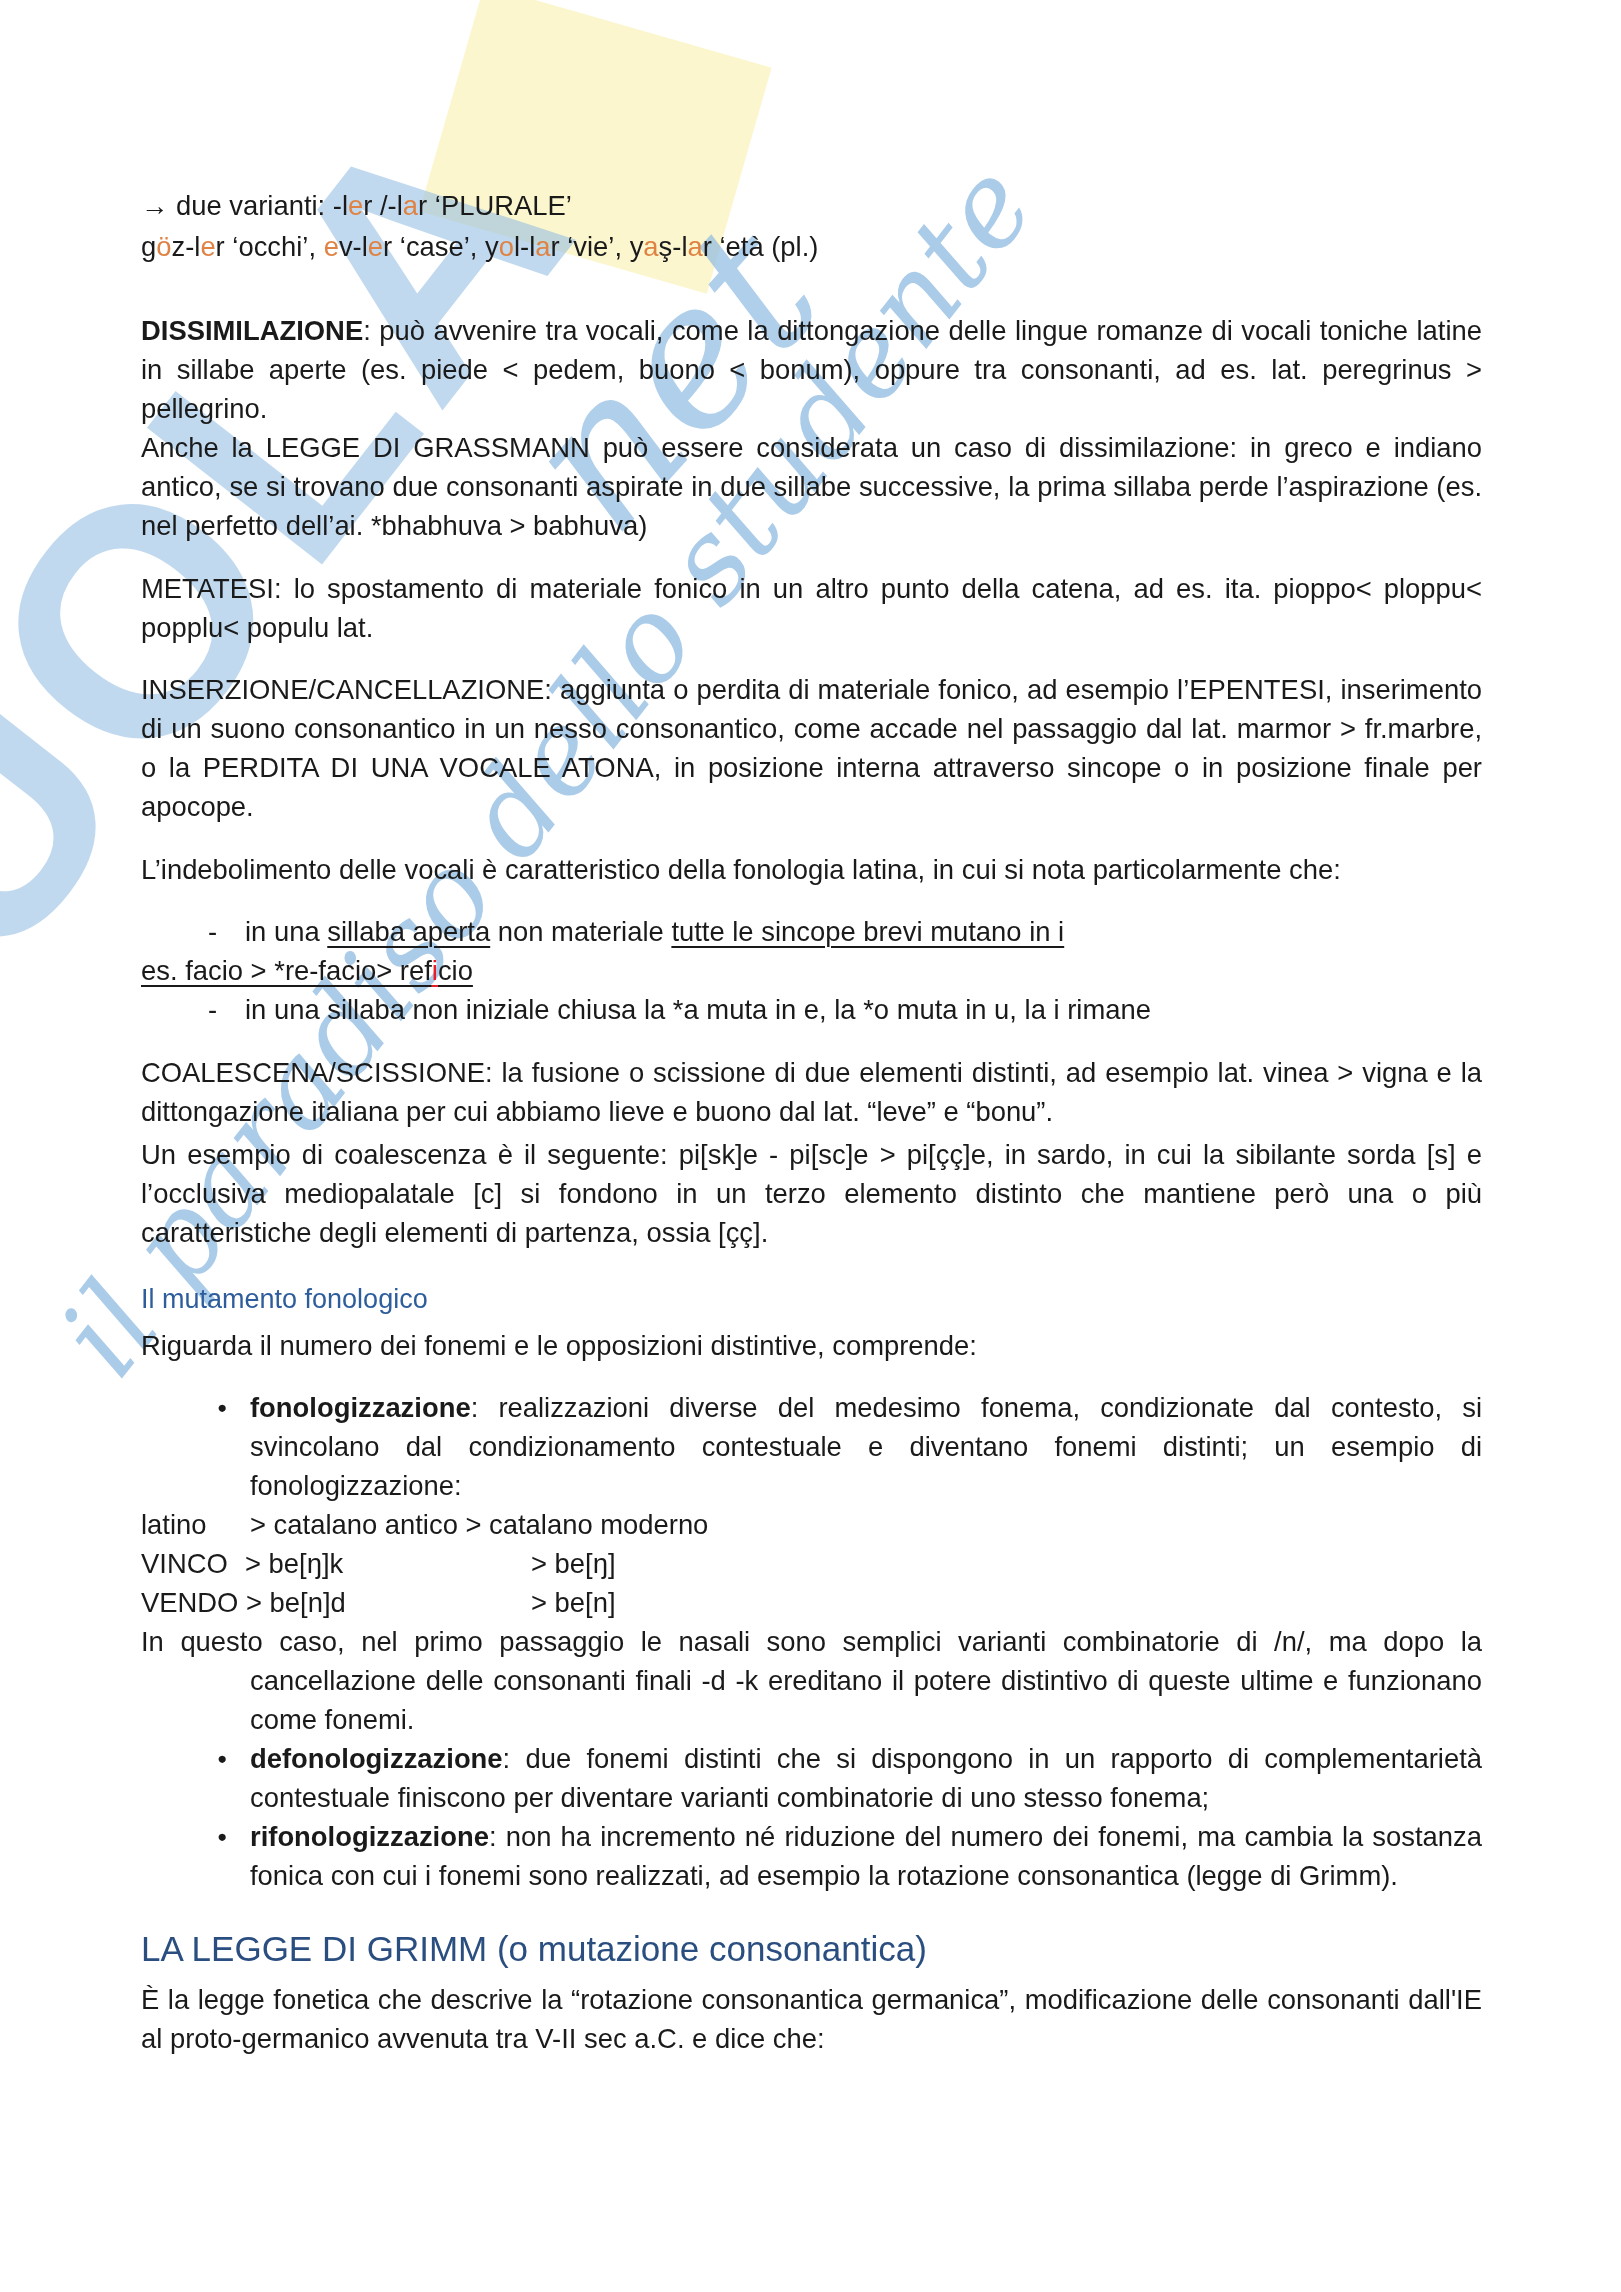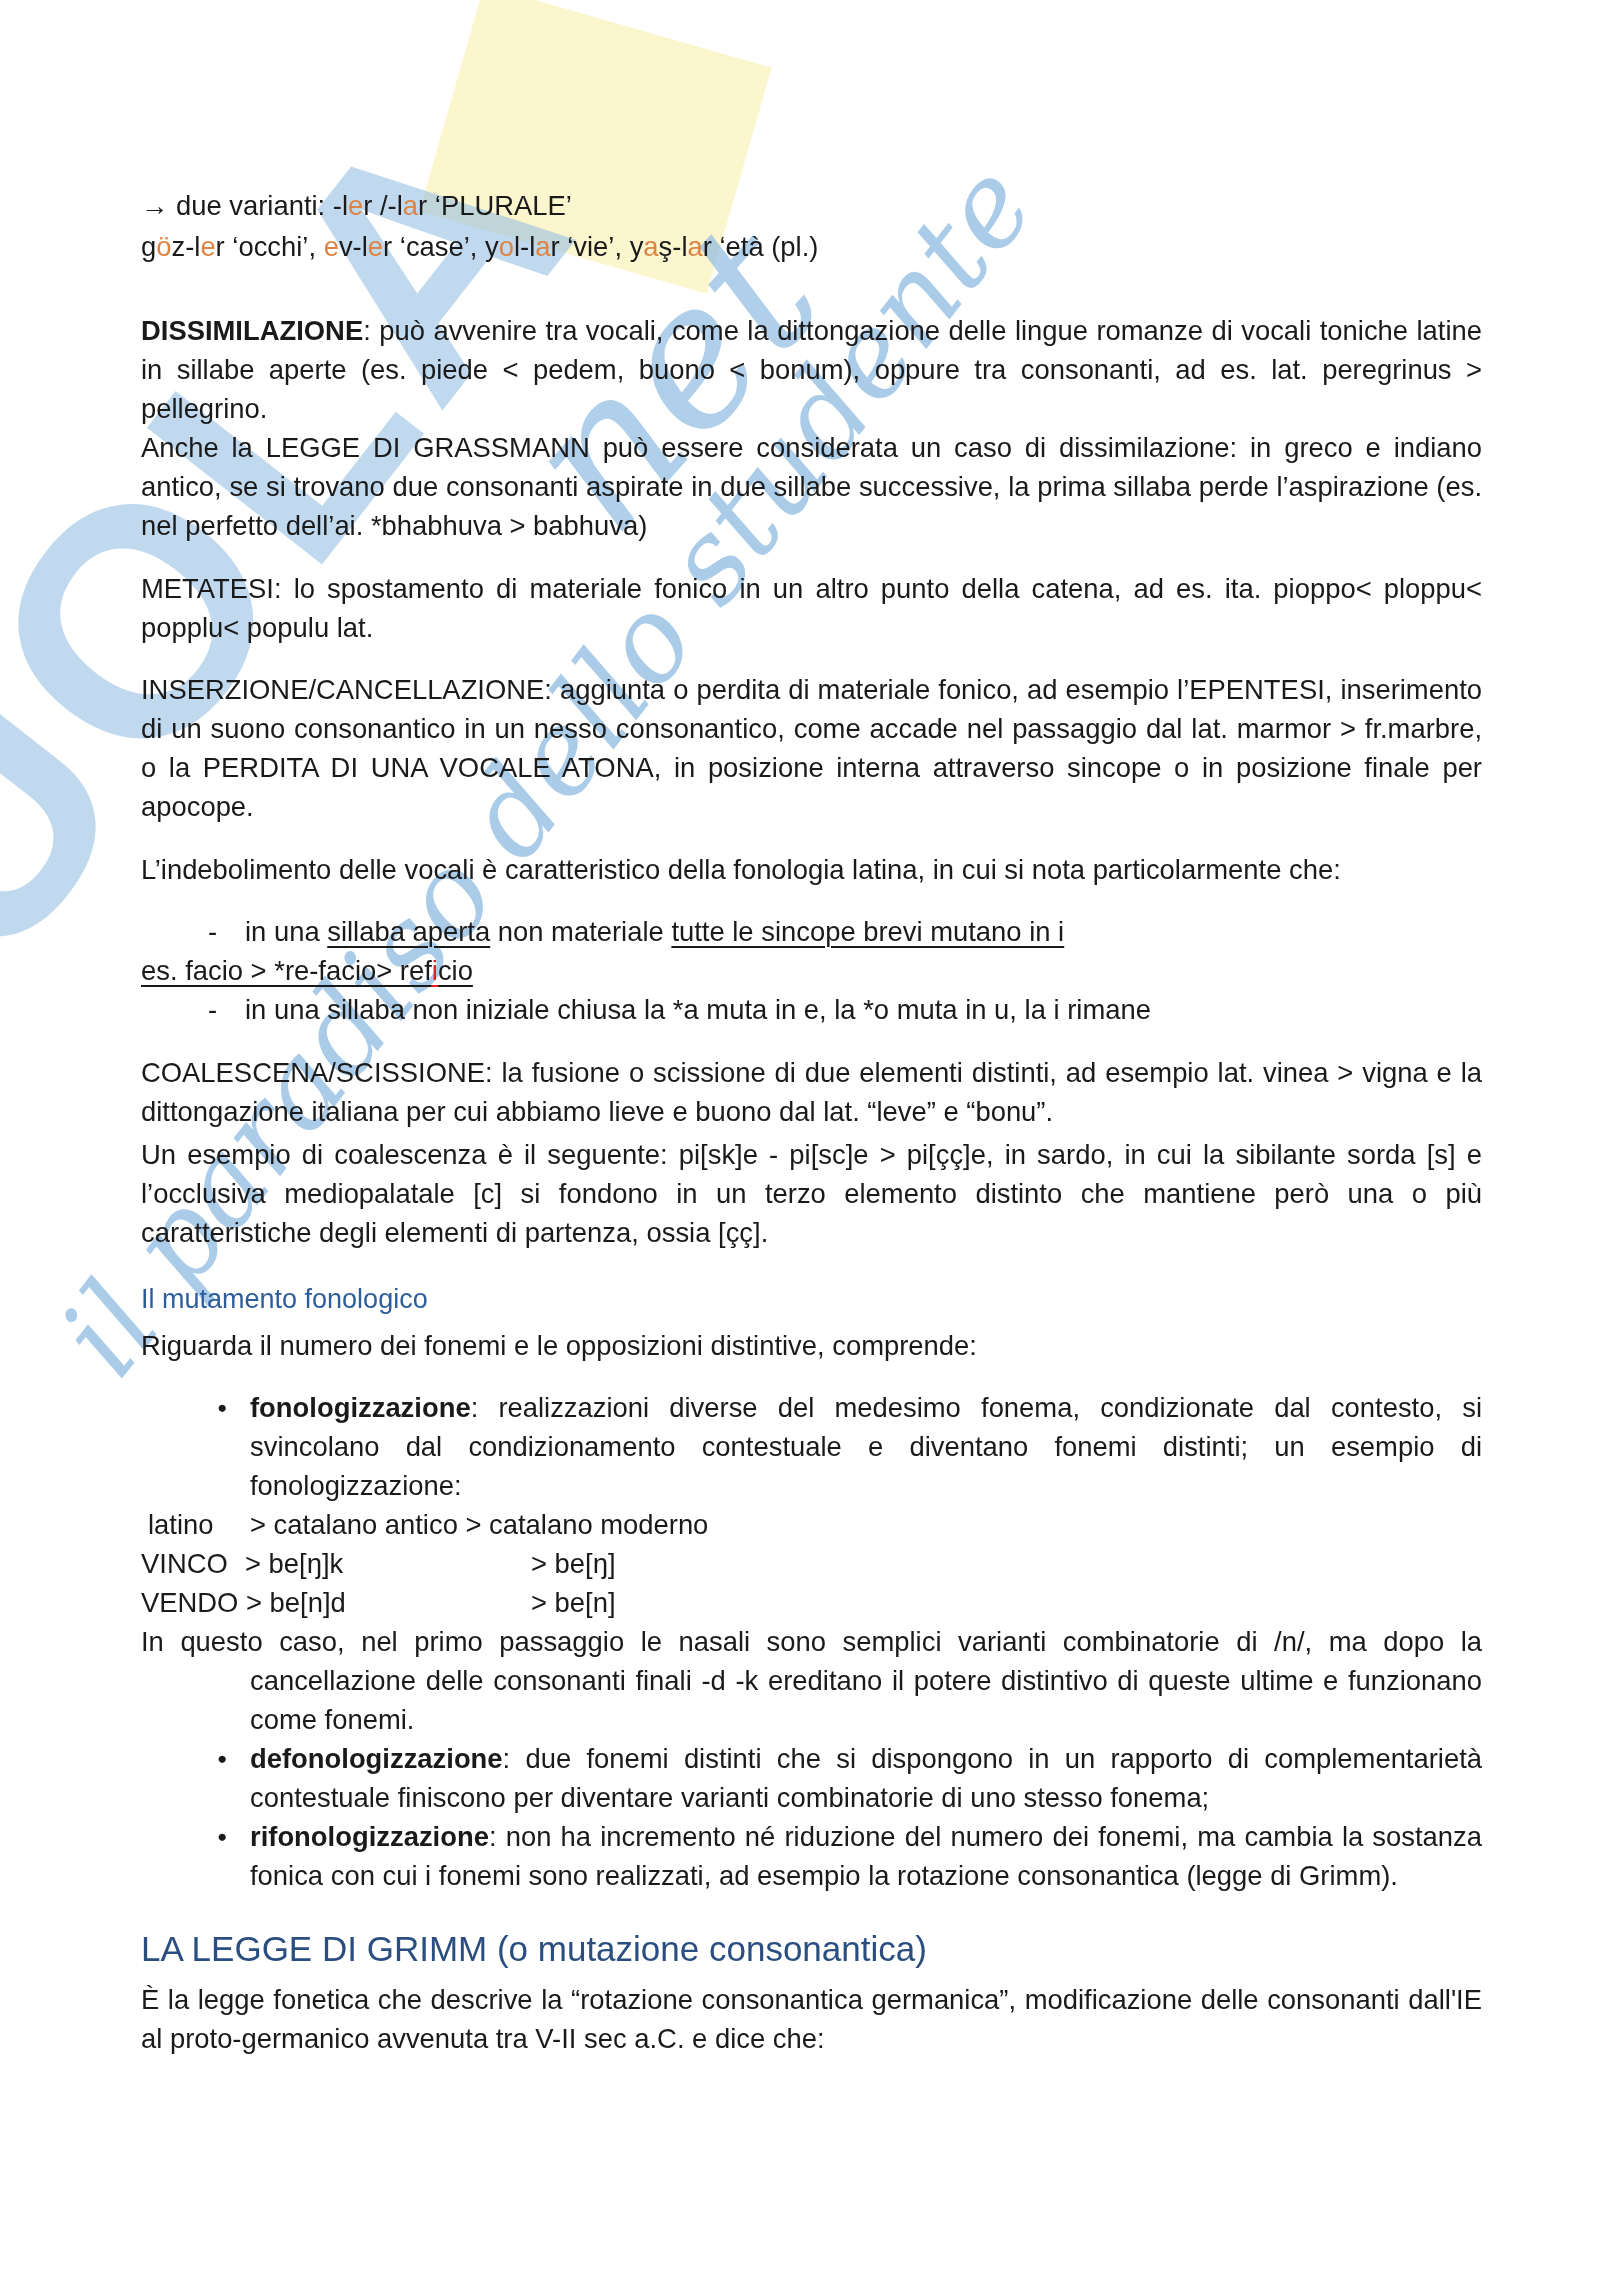--- a/index.html
+++ b/index.html
@@ -78,21 +78,21 @@
       <div class="blk line" style="margin-top: 23.5px;"><span>L’indebolimento delle vocali è caratteristico della fonologia latina, in cui si nota particolarmente che:</span></div>
       <div class="blk line ind-dash" style="margin-top: 23.5px;"><span class="marker">-</span><span>in una </span><span class="ul">sillaba aperta</span><span> non materiale </span><span class="ul">tutte le sincope brevi mutano in i</span></div>
       <div class="blk line" style="margin-top: 0px;"><span class="ul">es. facio &gt; *re-facio&gt; ref</span><span class="ul c-red">i</span><span class="ul">cio</span></div>
       <div class="blk line ind-dash" style="margin-top: 0px;"><span class="marker">-</span><span>in una sillaba non iniziale chiusa la *a muta in e, la *o muta in u, la i rimane</span></div>
       <div class="blk just" style="margin-top: 23.5px;"><span>COALESCENA/SCISSIONE: la fusione o scissione di due elementi distinti, ad esempio lat. vinea &gt; vigna e la dittongazione italiana per cui abbiamo lieve e buono dal lat. “leve” e “bonu”.</span></div>
       <div class="blk just" style="margin-top: 4px;"><span>Un esempio di coalescenza è il seguente: pi[sk]e - pi[sc]e &gt; pi[çç]e, in sardo, in cui la sibilante sorda [s] e l’occlusiva mediopalatale [c] si fondono in un terzo elemento distinto che mantiene però una o più caratteristiche degli elementi di partenza, ossia [çç].</span></div>
       <div class="blk h2" style="margin-top: 25.5px;"><span>Il mutamento fonologico</span></div>
       <div class="blk line" style="margin-top: 3.9px;"><span>Riguarda il numero dei fonemi e le opposizioni distintive, comprende:</span></div>
       <div class="blk just ind-dot" style="margin-top: 23.5px;"><span class="marker">●</span><span class="bold">fonologizzazione</span><span>: realizzazioni diverse del medesimo fonema, condizionate dal contesto, si svincolano dal condizionamento contestuale e diventano fonemi distinti; un esempio di fonologizzazione:</span></div>
       <div class="blk cols" style="margin-top: 0px;">
-        <span class="abs" style="left: 7px;">latino</span>
+        <span class="abs" style="left: 0px;">latino</span>
         <span class="abs" style="left: 109px;">&gt; catalano antico &gt; catalano moderno</span>
       </div>
       <div class="blk cols" style="margin-top: 0px;">
         <span class="abs" style="left: 0px;">VINCO</span>
         <span class="abs" style="left: 104px;">&gt; be[ŋ]k</span>
         <span class="abs" style="left: 390px;">&gt; be[ŋ]</span>
       </div>
       <div class="blk cols" style="margin-top: 0px;">
         <span class="abs" style="left: 0px;">VENDO &gt; be[n]d</span>
         <span class="abs" style="left: 390px;">&gt; be[n]</span>

